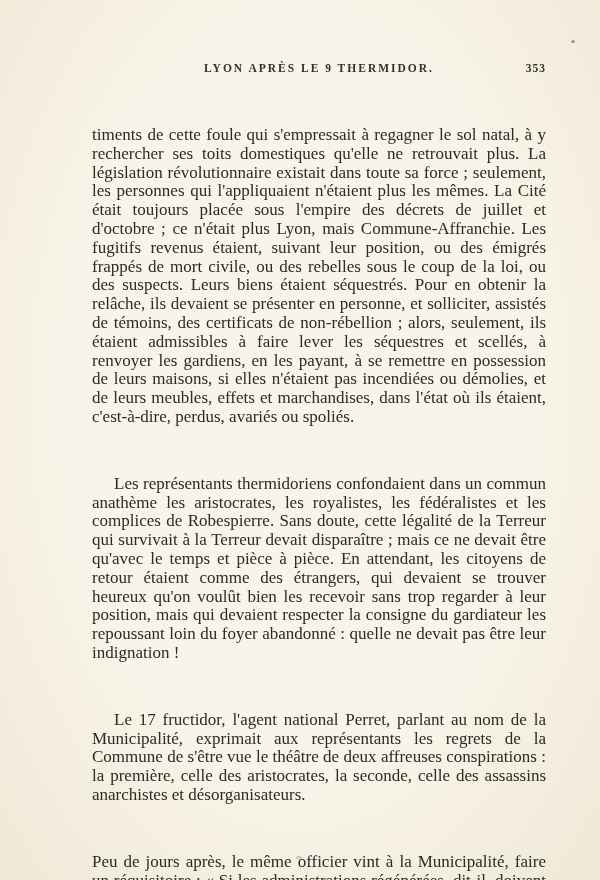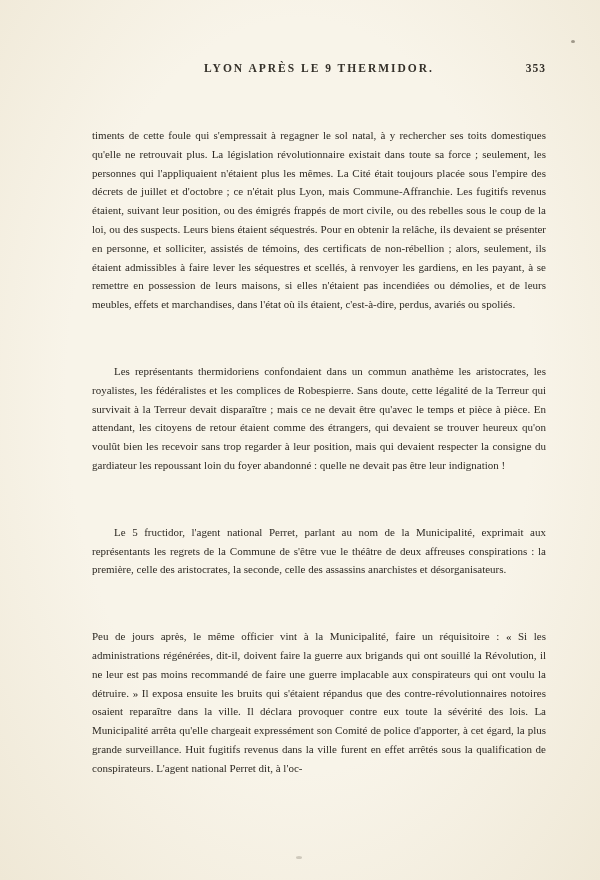--- a/index.html
+++ b/index.html
@@ -32,21 +32,21 @@
     right: 0;
     text-align: center;
   }
   .page-number {
     position: absolute;
     right: 0;
     top: 0;
     letter-spacing: 1px;
   }
   .body-text p {
-    font-size: 11px;
+    font-size: 17px;
     line-height: 18.8px;
     text-align: justify;
     text-justify: inter-word;
     margin-top: 48px;
   }
   .body-text p.indent { text-indent: 22px; }
   .ink-speck {
     position: absolute;
     background: #5a5244;
     border-radius: 50%;
@@ -61,20 +61,20 @@
 <div class="page">
 
   <div class="running-head">
     <span class="head-title">LYON APRÈS LE 9 THERMIDOR.</span>
     <span class="page-number">353</span>
   </div>
 
   <div class="body-text">
     <p>timents de cette foule qui s'empressait à regagner le sol natal, à y rechercher ses toits domestiques qu'elle ne retrouvait plus. La législation révolutionnaire existait dans toute sa force ; seulement, les personnes qui l'appliquaient n'étaient plus les mêmes. La Cité était toujours placée sous l'empire des décrets de juillet et d'octobre ; ce n'était plus Lyon, mais Commune-Affranchie. Les fugitifs revenus étaient, suivant leur position, ou des émigrés frappés de mort civile, ou des rebelles sous le coup de la loi, ou des suspects. Leurs biens étaient séquestrés. Pour en obtenir la relâche, ils devaient se présenter en personne, et solliciter, assistés de témoins, des certificats de non-rébellion ; alors, seulement, ils étaient admissibles à faire lever les séquestres et scellés, à renvoyer les gardiens, en les payant, à se remettre en possession de leurs maisons, si elles n'étaient pas incendiées ou démolies, et de leurs meubles, effets et marchandises, dans l'état où ils étaient, c'est-à-dire, perdus, avariés ou spoliés.</p>
     <p class="indent">Les représentants thermidoriens confondaient dans un commun anathème les aristocrates, les royalistes, les fédéralistes et les complices de Robespierre. Sans doute, cette légalité de la Terreur qui survivait à la Terreur devait disparaître ; mais ce ne devait être qu'avec le temps et pièce à pièce. En attendant, les citoyens de retour étaient comme des étrangers, qui devaient se trouver heureux qu'on voulût bien les recevoir sans trop regarder à leur position, mais qui devaient respecter la consigne du gardiateur les repoussant loin du foyer abandonné : quelle ne devait pas être leur indignation !</p>
-    <p class="indent">Le 5 fructidor, l'agent national Perret, parlant au nom de la Municipalité, exprimait aux représentants les regrets de la Commune de s'être vue le théâtre de deux affreuses conspirations : la première, celle des aristocrates, la seconde, celle des assassins anarchistes et désorganisateurs.</p>
+    <p class="indent">Le 17 fructidor, l'agent national Perret, parlant au nom de la Municipalité, exprimait aux représentants les regrets de la Commune de s'être vue le théâtre de deux affreuses conspirations : la première, celle des aristocrates, la seconde, celle des assassins anarchistes et désorganisateurs.</p>
     <p>Peu de jours après, le même officier vint à la Municipalité, faire un réquisitoire : « Si les administrations régénérées, dit-il, doivent faire la guerre aux brigands qui ont souillé la Révolution, il ne leur est pas moins recommandé de faire une guerre implacable aux conspirateurs qui ont voulu la détruire. » Il exposa ensuite les bruits qui s'étaient répandus que des contre-révolutionnaires notoires osaient reparaître dans la ville. Il déclara provoquer contre eux toute la sévérité des lois. La Municipalité arrêta qu'elle chargeait expressément son Comité de police d'apporter, à cet égard, la plus grande surveillance. Huit fugitifs revenus dans la ville furent en effet arrêtés sous la qualification de conspirateurs. L'agent national Perret dit, à l'oc-</p>
   </div>
 
 </div>
 
 <div class="ink-speck speck-1"></div>
 <div class="ink-speck speck-2"></div>
 
 </body></html>

